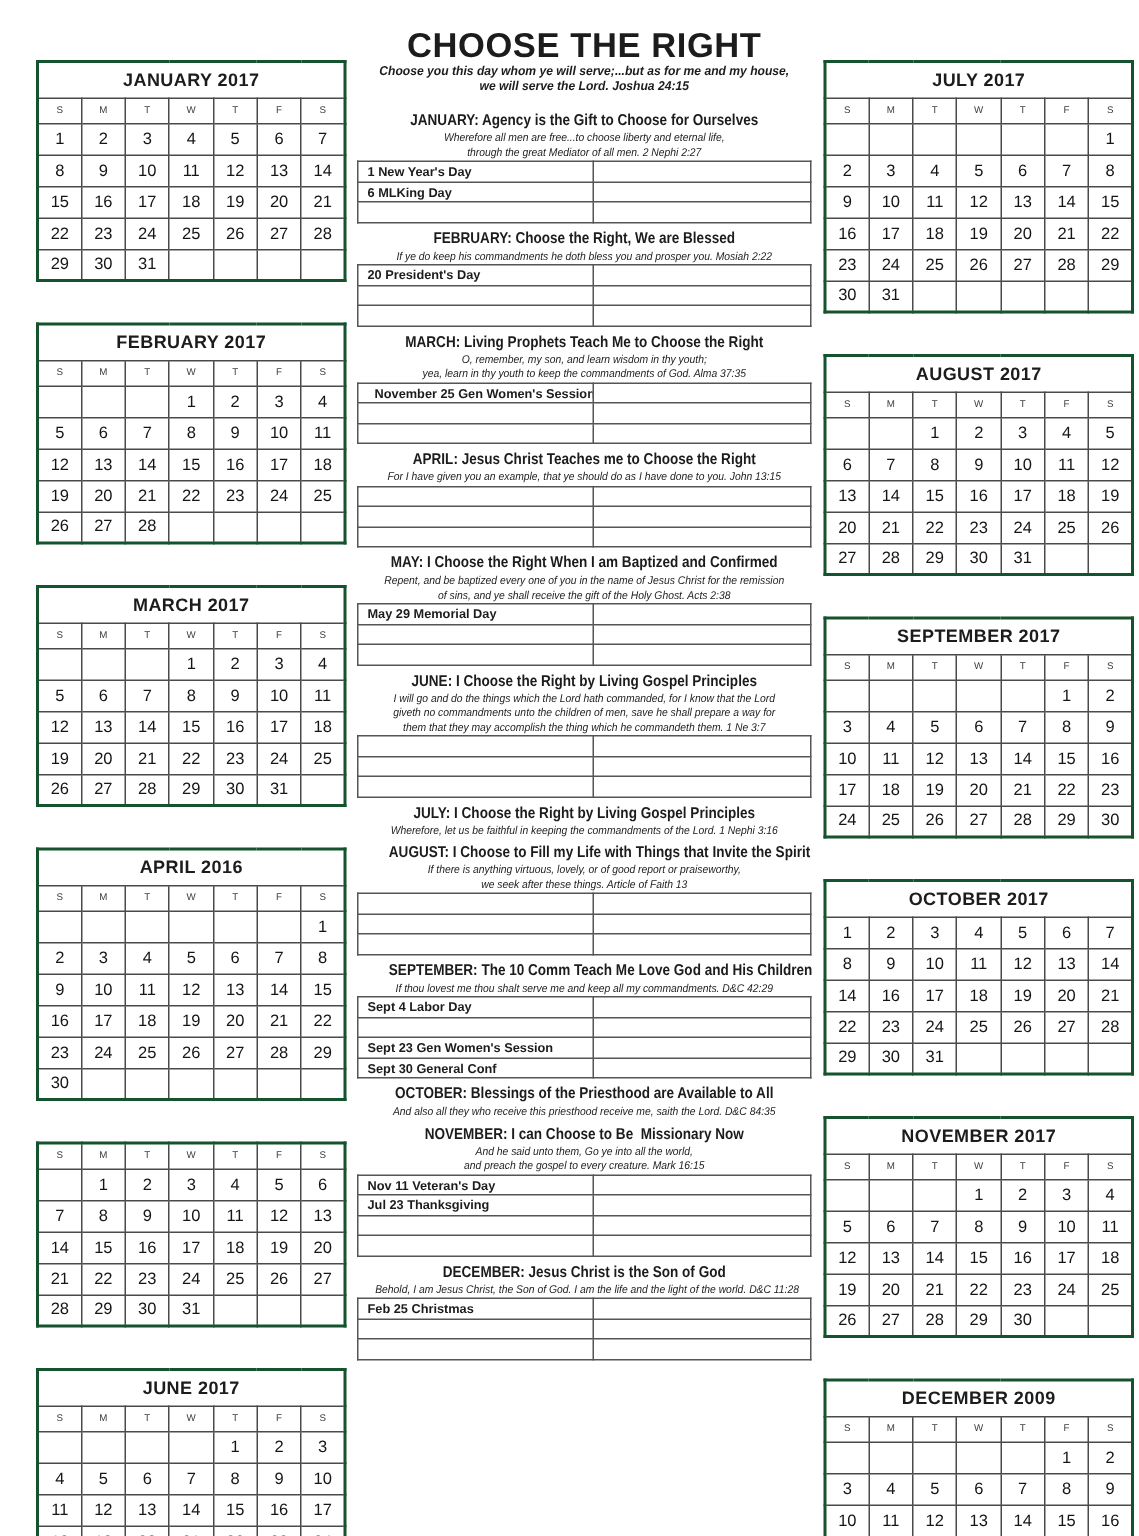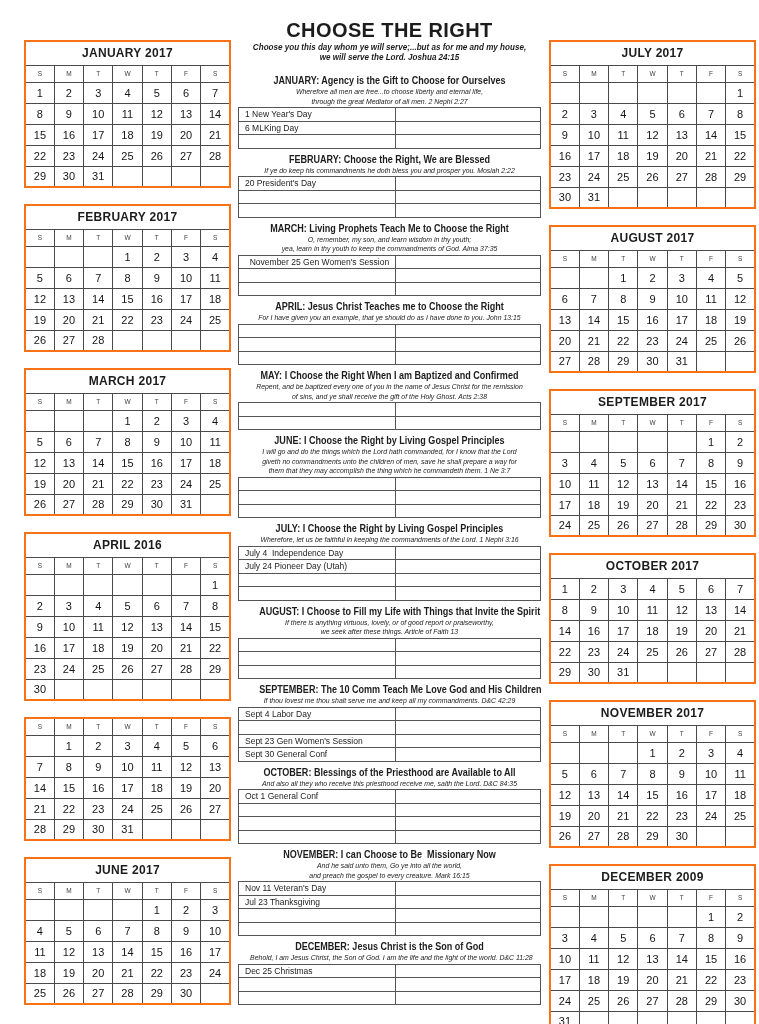--- a/index.html
+++ b/index.html
@@ -13,30 +13,30 @@
     overflow: hidden;
   }
   .col { position: absolute; }
   .col-left  { left: 24px;  top: 40px; width: 207px; }
   .col-right { left: 549px; top: 40px; width: 207px; }
   .col-center{ left: 238px; top: 20px; width: 303px; }
 
   
   table.month-cal {
     width: 100%; border-collapse: collapse; table-layout: fixed;
-    margin-bottom: 16px; border: 2px solid #f97316;
+    margin-bottom: 27px; border: 2px solid #14532d;
   }
   table.month-cal td { border: 1px solid #4a4a4a; text-align: center; overflow: hidden; }
   td.cal-title { font-weight: bold; font-size: 12px; height: 24px; letter-spacing: 0.3px; }
   td.cal-wd    { font-size: 6.5px; height: 17px; color: #3d3d3d; }
   td.cal-day   { font-size: 11px; height: 21px; color: #151515; }
 
   
   .page-title {
-    font-size: 20px; font-weight: bold; text-align: center;
+    font-size: 23px; font-weight: bold; text-align: center;
     letter-spacing: 0.4px; line-height: 20px; margin-bottom: 2px;
     white-space: pre;
   }
   .page-subtitle {
     font-size: 8.5px; font-style: italic; font-weight: bold; text-align: center;
     line-height: 10px; white-space: pre; margin-bottom: 12px;
     transform: scaleX(0.95); transform-origin: 50% 50%;
   }
   .month-section { margin-bottom: 4px; }
   .section-heading {
@@ -46,20 +46,21 @@
   }
   .section-quote {
     font-size: 7.5px; font-style: italic; text-align: center;
     line-height: 9.5px; white-space: pre; margin-bottom: 1px;
     transform: scaleX(0.92); transform-origin: 50% 50%;
     color: #222;
   }
   table.holiday-table {
     width: 100%; border-collapse: collapse; table-layout: fixed;
     border: 1px solid #3a3a3a;
+    font-weight: bold;
   }
   table.holiday-table td {
     border: 1px solid #555; height: 13.5px;
     font-size: 8.5px; padding: 0 2px 0 6px;
     white-space: pre; overflow: hidden; vertical-align: middle;
   }
   td.holiday-label-cell { width: 52%; }
   td.holiday-blank-cell { width: 48%; }
 </style>
 </head>
@@ -529,20 +530,24 @@
             </tbody>
           </table>
         </div>
         <div class="month-section">
           <div class="section-heading">MAY: I Choose the Right When I am Baptized and Confirmed</div>
           <div class="section-quote">Repent, and be baptized every one of you in the name of Jesus Christ for the remission
 of sins, and ye shall receive the gift of the Holy Ghost. Acts 2:38</div>
           <table class="holiday-table">
             <tbody>
               <tr>
+                <td class="holiday-label-cell">May 29 Memorial Day</td>
+                <td class="holiday-blank-cell"></td>
+              </tr>
+              <tr>
                 <td class="holiday-label-cell"></td>
                 <td class="holiday-blank-cell"></td>
               </tr>
               <tr>
                 <td class="holiday-label-cell"></td>
                 <td class="holiday-blank-cell"></td>
               </tr>
             </tbody>
           </table>
         </div>
@@ -564,40 +569,20 @@
               <tr>
                 <td class="holiday-label-cell"></td>
                 <td class="holiday-blank-cell"></td>
               </tr>
             </tbody>
           </table>
         </div>
         <div class="month-section">
           <div class="section-heading">JULY: I Choose the Right by Living Gospel Principles</div>
           <div class="section-quote">Wherefore, let us be faithful in keeping the commandments of the Lord. 1 Nephi 3:16</div>
-          <table class="holiday-table">
-            <tbody>
-              <tr>
-                <td class="holiday-label-cell">July 4  Independence Day</td>
-                <td class="holiday-blank-cell"></td>
-              </tr>
-              <tr>
-                <td class="holiday-label-cell">July 24 Pioneer Day (Utah)</td>
-                <td class="holiday-blank-cell"></td>
-              </tr>
-              <tr>
-                <td class="holiday-label-cell"></td>
-                <td class="holiday-blank-cell"></td>
-              </tr>
-              <tr>
-                <td class="holiday-label-cell"></td>
-                <td class="holiday-blank-cell"></td>
-              </tr>
-            </tbody>
-          </table>
         </div>
         <div class="month-section">
           <div class="section-heading">AUGUST: I Choose to Fill my Life with Things that Invite the Spirit</div>
           <div class="section-quote">If there is anything virtuous, lovely, or of good report or praiseworthy,
 we seek after these things. Article of Faith 13</div>
           <table class="holiday-table">
             <tbody>
               <tr>
                 <td class="holiday-label-cell"></td>
                 <td class="holiday-blank-cell"></td>
@@ -633,40 +618,20 @@
               <tr>
                 <td class="holiday-label-cell">Sept 30 General Conf</td>
                 <td class="holiday-blank-cell"></td>
               </tr>
             </tbody>
           </table>
         </div>
         <div class="month-section">
           <div class="section-heading">OCTOBER: Blessings of the Priesthood are Available to All</div>
           <div class="section-quote">And also all they who receive this priesthood receive me, saith the Lord. D&amp;C 84:35</div>
-          <table class="holiday-table">
-            <tbody>
-              <tr>
-                <td class="holiday-label-cell">Oct 1 General Conf</td>
-                <td class="holiday-blank-cell"></td>
-              </tr>
-              <tr>
-                <td class="holiday-label-cell"></td>
-                <td class="holiday-blank-cell"></td>
-              </tr>
-              <tr>
-                <td class="holiday-label-cell"></td>
-                <td class="holiday-blank-cell"></td>
-              </tr>
-              <tr>
-                <td class="holiday-label-cell"></td>
-                <td class="holiday-blank-cell"></td>
-              </tr>
-            </tbody>
-          </table>
         </div>
         <div class="month-section">
           <div class="section-heading">NOVEMBER: I can Choose to Be  Missionary Now</div>
           <div class="section-quote">And he said unto them, Go ye into all the world,
 and preach the gospel to every creature. Mark 16:15</div>
           <table class="holiday-table">
             <tbody>
               <tr>
                 <td class="holiday-label-cell">Nov 11 Veteran's Day</td>
                 <td class="holiday-blank-cell"></td>
@@ -685,21 +650,21 @@
               </tr>
             </tbody>
           </table>
         </div>
         <div class="month-section">
           <div class="section-heading">DECEMBER: Jesus Christ is the Son of God</div>
           <div class="section-quote">Behold, I am Jesus Christ, the Son of God. I am the life and the light of the world. D&amp;C 11:28</div>
           <table class="holiday-table">
             <tbody>
               <tr>
-                <td class="holiday-label-cell">Dec 25 Christmas</td>
+                <td class="holiday-label-cell">Feb 25 Christmas</td>
                 <td class="holiday-blank-cell"></td>
               </tr>
               <tr>
                 <td class="holiday-label-cell"></td>
                 <td class="holiday-blank-cell"></td>
               </tr>
               <tr>
                 <td class="holiday-label-cell"></td>
                 <td class="holiday-blank-cell"></td>
               </tr>

